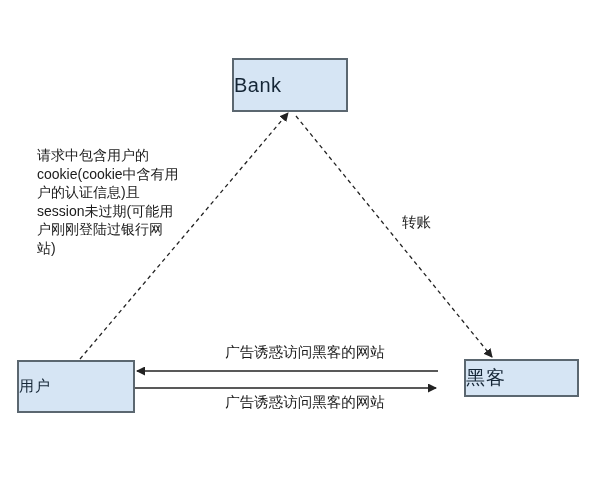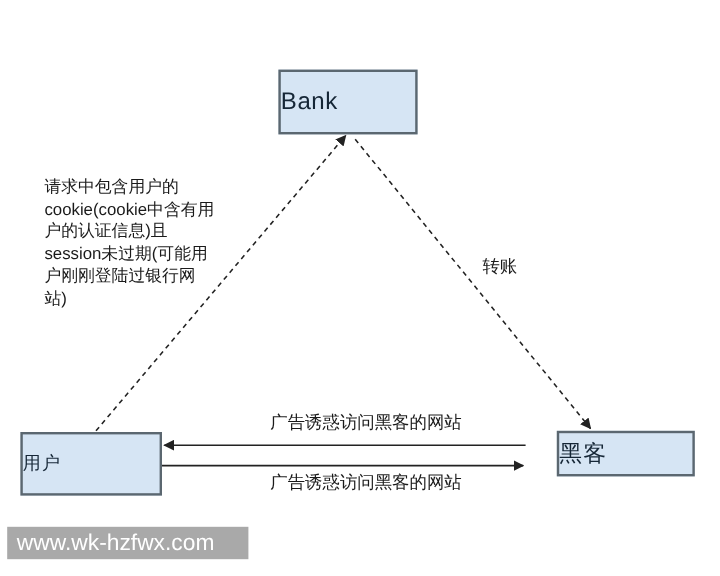--- a/index.html
+++ b/index.html
@@ -84,15 +84,14 @@
   <div class="edge-label note">请求中包含用户的
 cookie(cookie中含有用
 户的认证信息)且
 session未过期(可能用
 户刚刚登陆过银行网
 站)</div>
   <div class="edge-label transfer">转账</div>
   <div class="edge-label ad-top">广告诱惑访问黑客的网站</div>
   <div class="edge-label ad-bottom">广告诱惑访问黑客的网站</div>
 
-  <div class="watermark wm-bl">www.wk-hzfwx.com</div>
 
 </div>
 
 </body></html>

